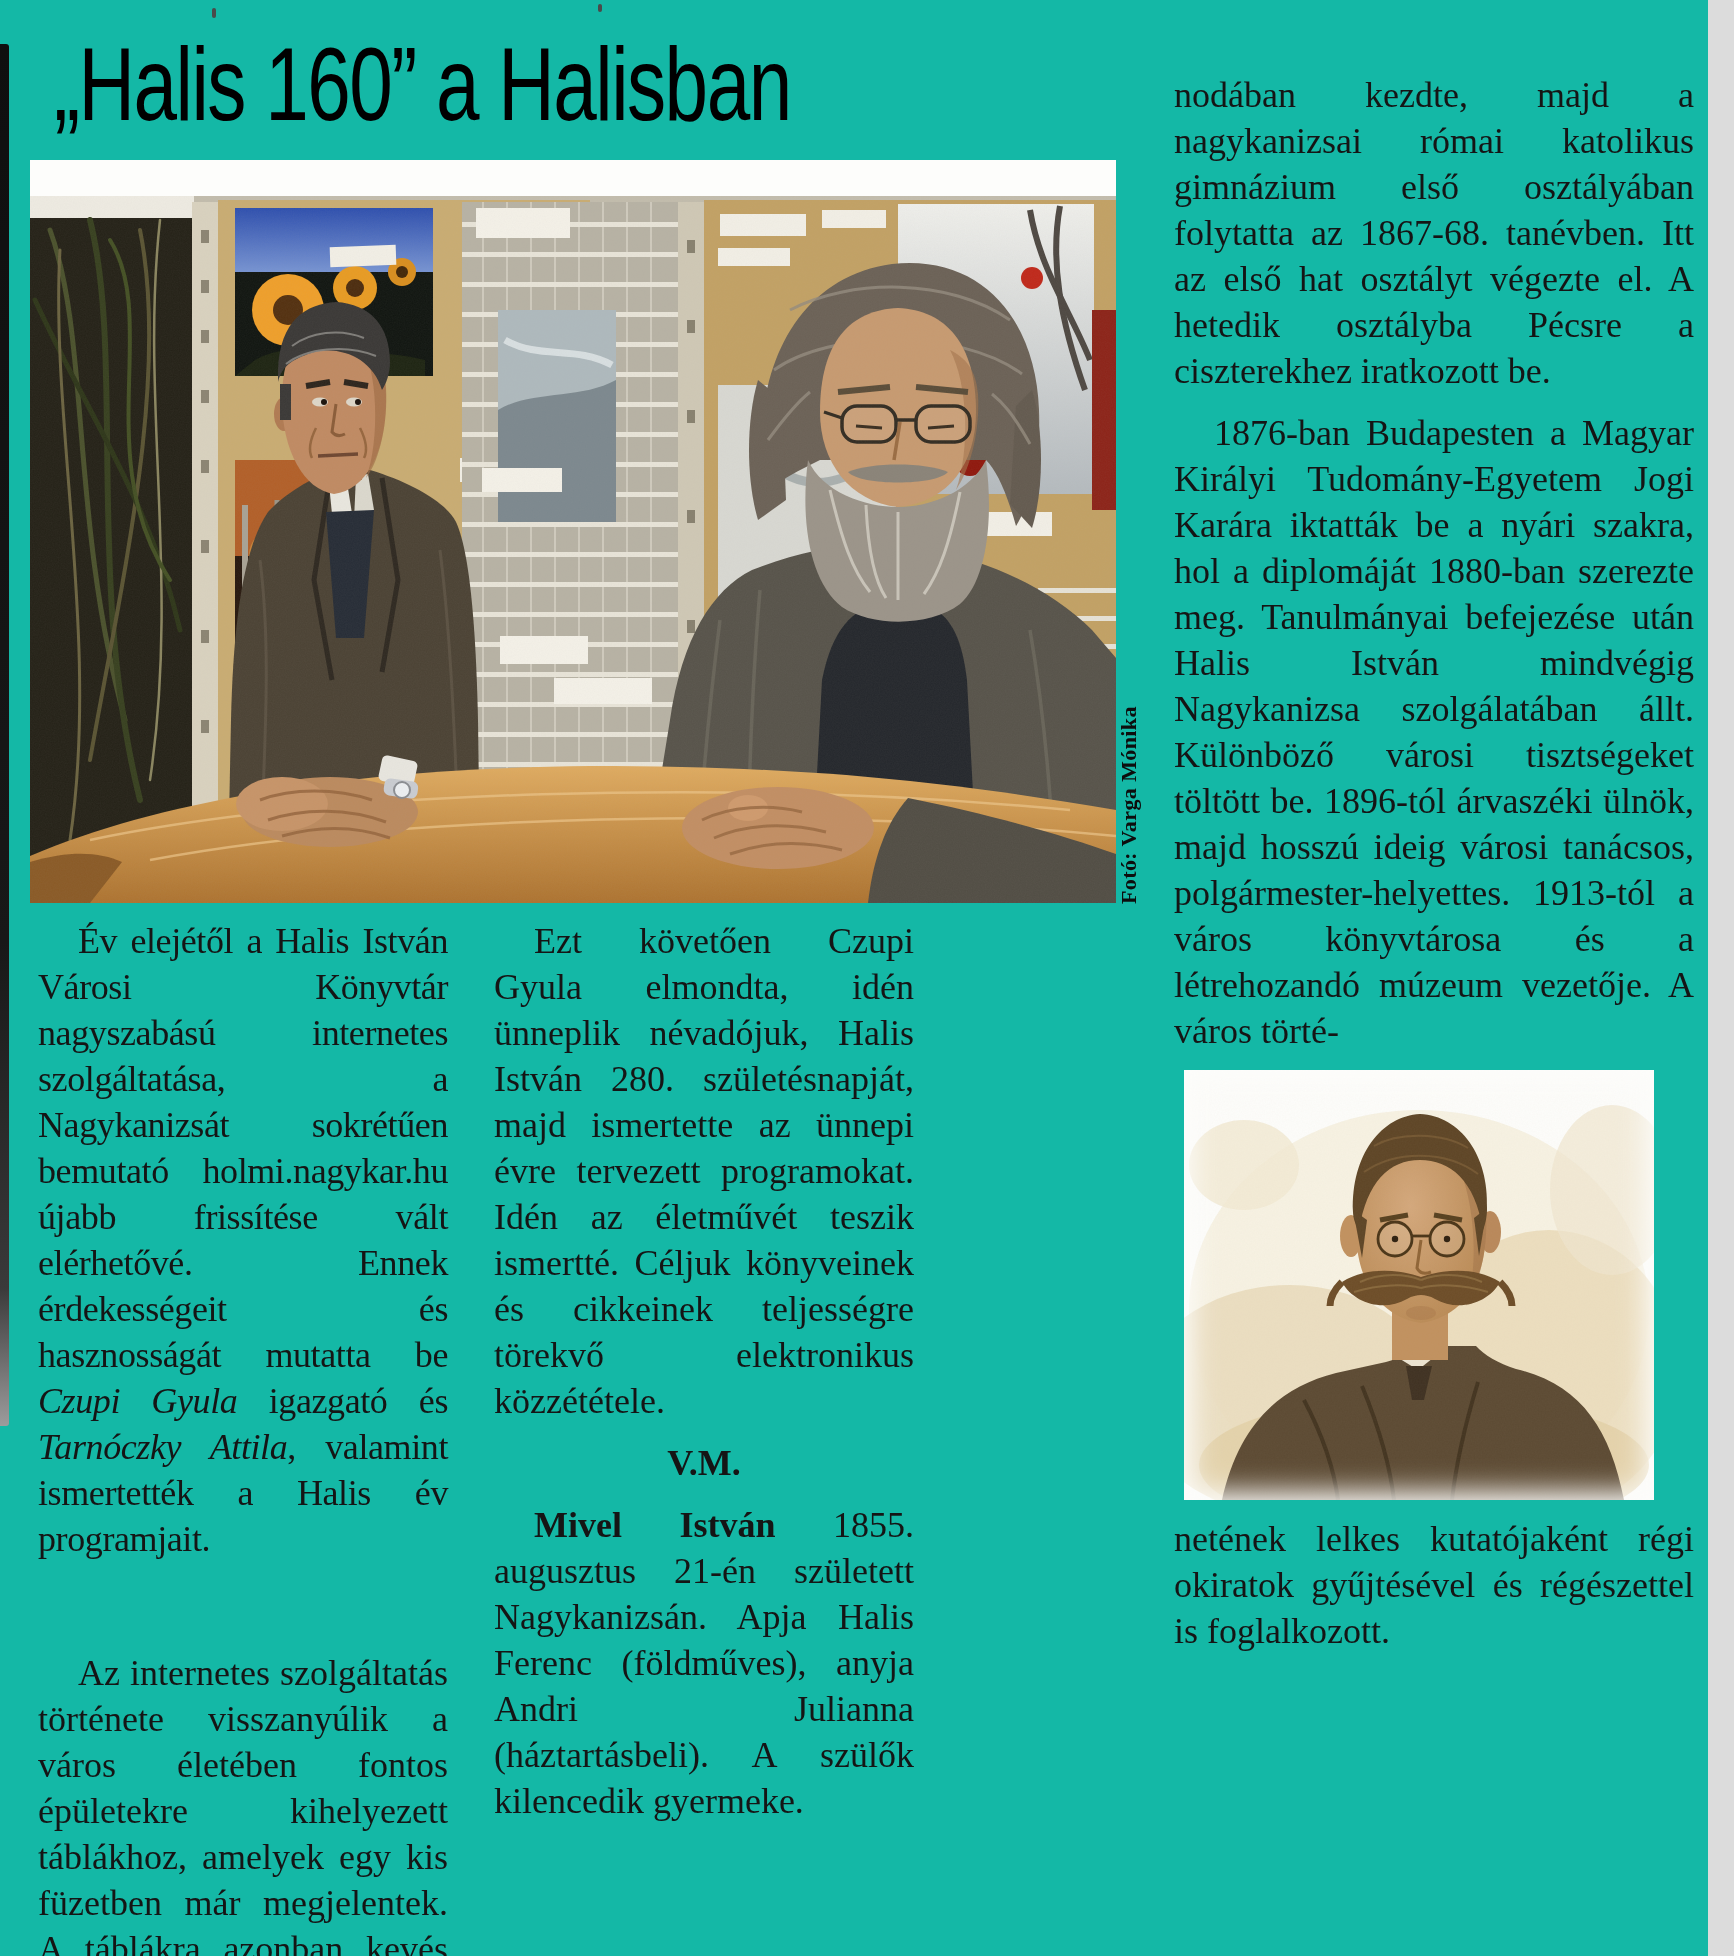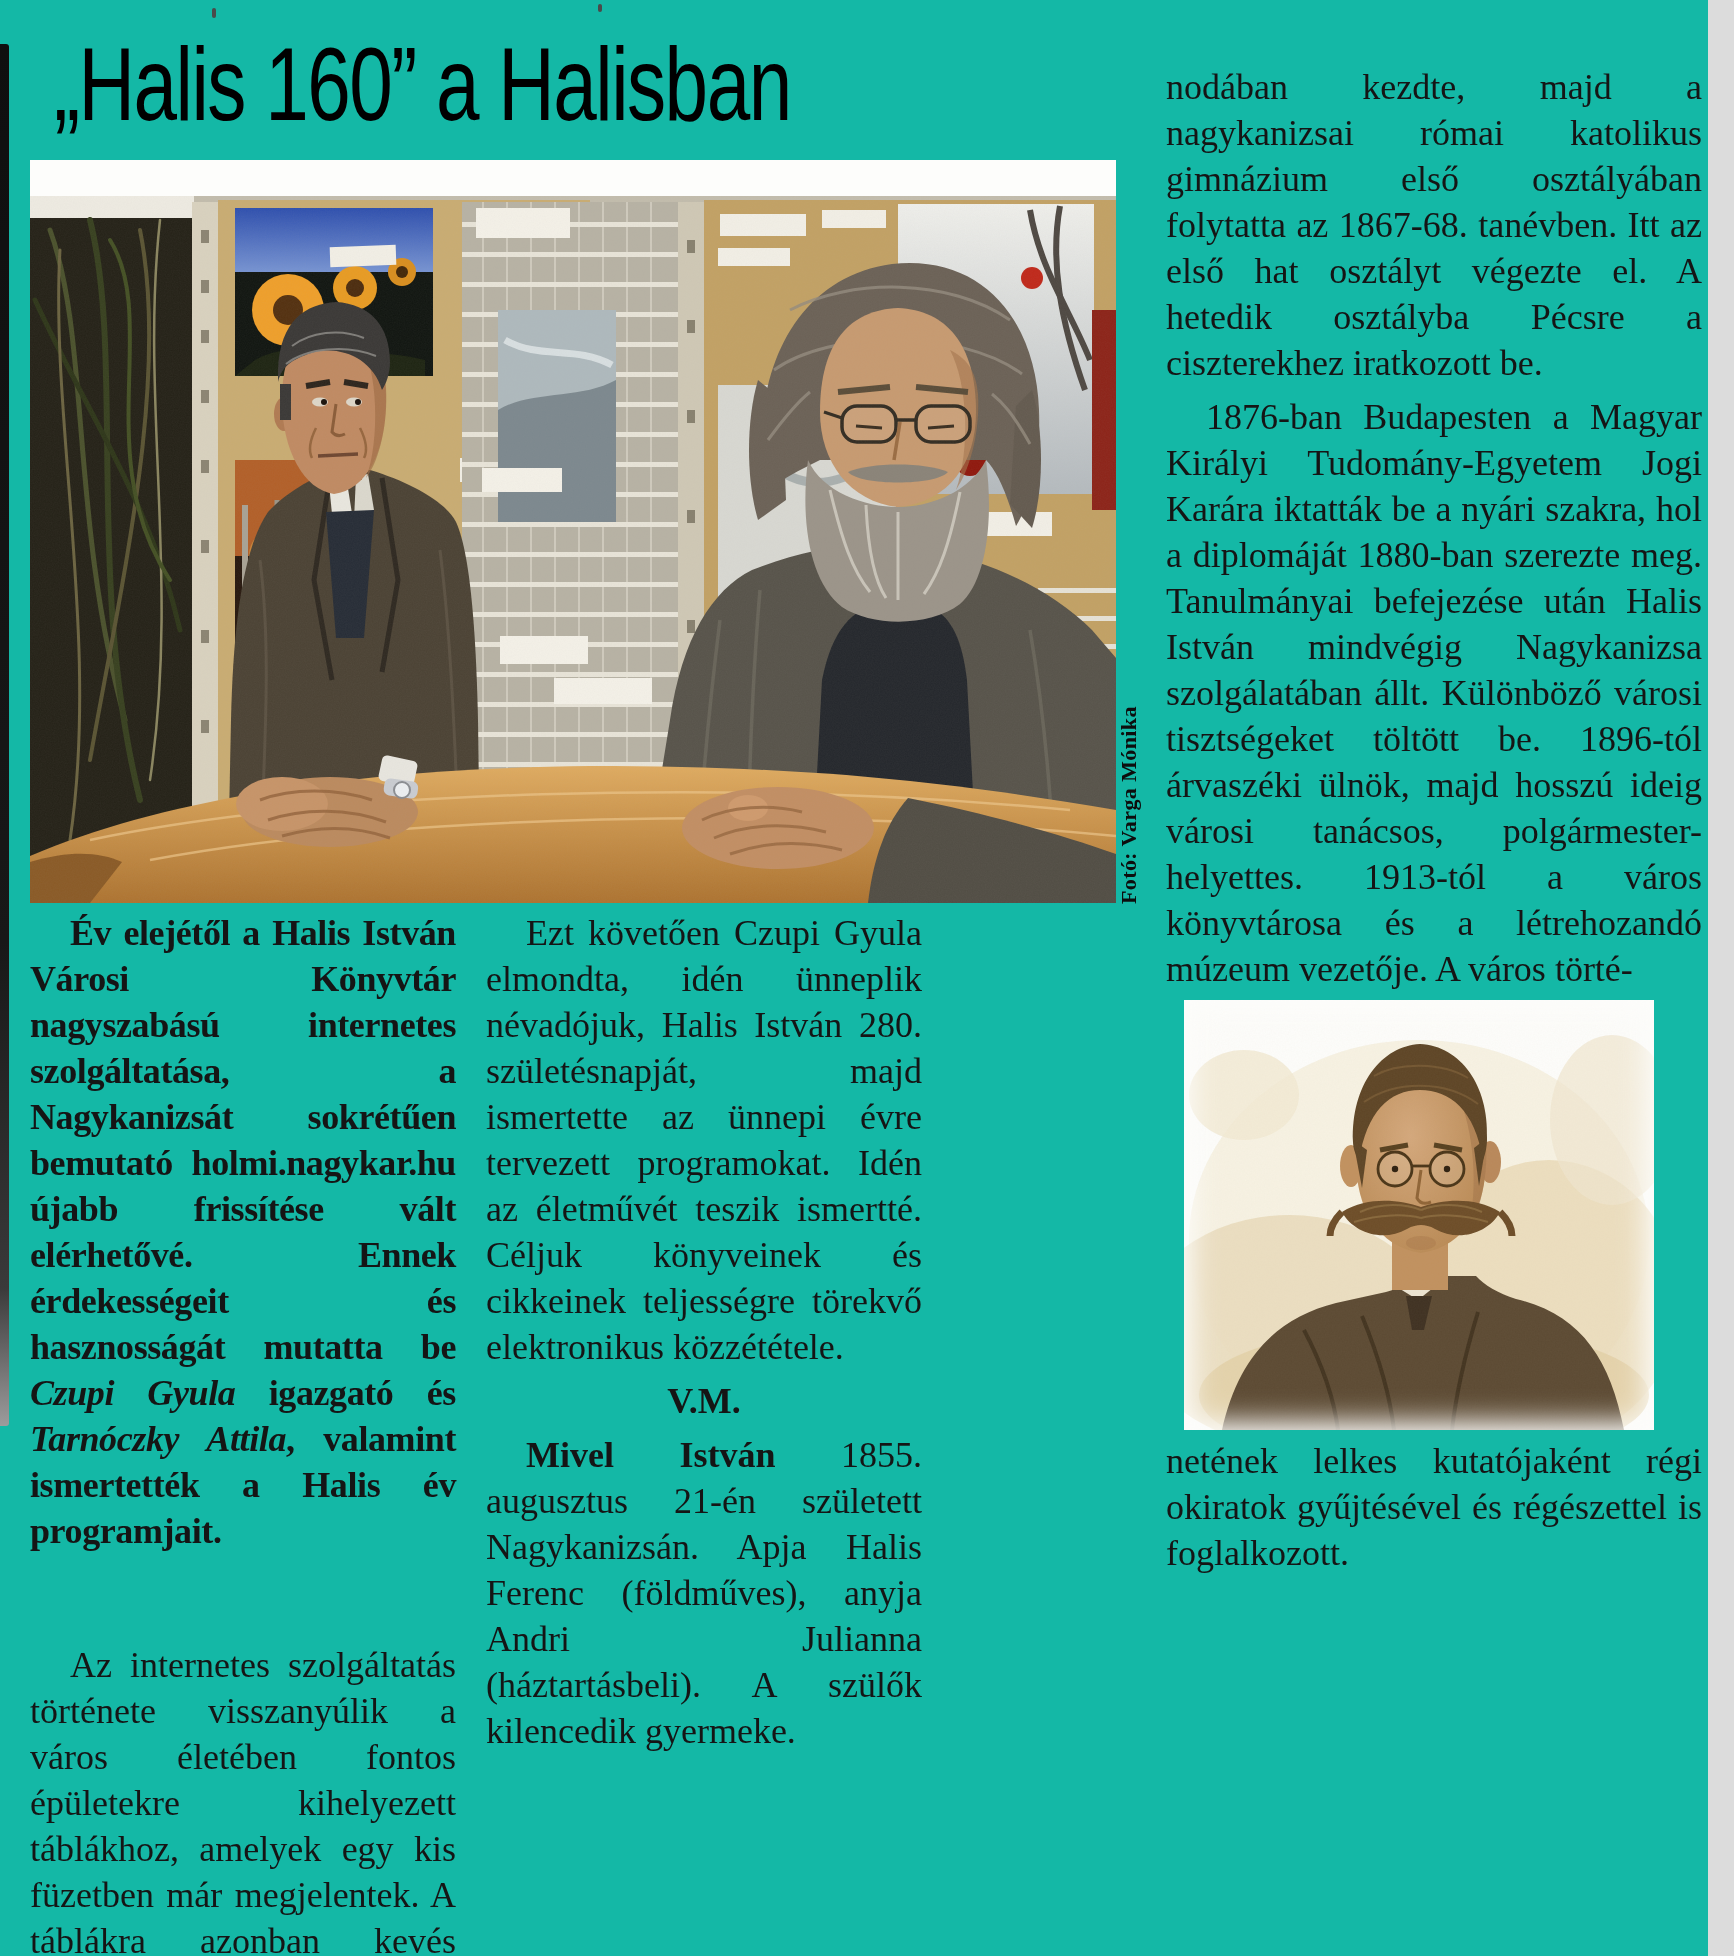--- a/index.html
+++ b/index.html
@@ -20,24 +20,24 @@
   
   .photo-wrap{position:absolute;left:30px;top:160px;width:1086px;height:743px}
   .photo-wrap svg{display:block}
   .credit{position:absolute;left:1116px;top:648px;width:38px;height:256px;
           writing-mode:vertical-rl;transform:rotate(180deg);
           font-size:22px;font-weight:bold;letter-spacing:.4px;color:#0d0d0d;white-space:nowrap;
           font-family:"Liberation Serif",serif}
 
   
   .col{position:absolute;font-size:36px;line-height:46px;text-align:justify;color:#151515}
-  .col p{margin:8px;padding:0}
+  .col p{margin:16px;padding:0}
   .indent{text-indent:40px}
   #col-left{left:22px;top:902px;width:442px}
-  #col-left .lead{font-weight:bold;letter-spacing:-0.4px}
+  #col-left .lead{font-weight:normal;letter-spacing:-0.4px}
   .iname{font-style:italic}
   #col-left .p2{margin-top:88px}
   #col-mid{left:478px;top:902px;width:452px}
   .byline{text-align:center;font-weight:bold}
   #col-right{left:1158px;top:56px;width:552px}
   .portrait-wrap{width:470px;height:430px;margin:6px 0 8px 26px}
 </style>
 </head>
 <body>
 

